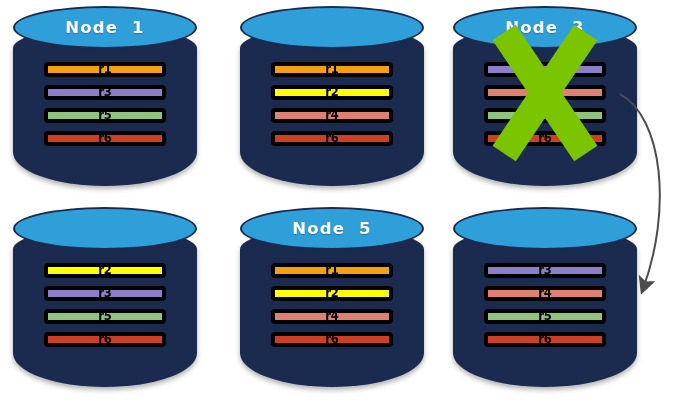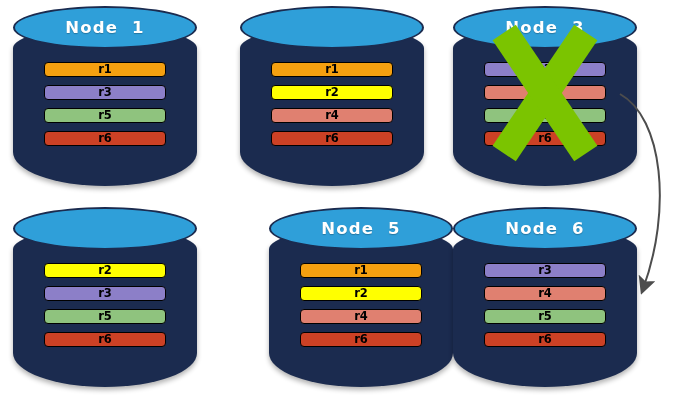--- a/index.html
+++ b/index.html
@@ -36,21 +36,21 @@
     white-space:pre;
   }
 
   
   .bars{position:absolute;left:31px;top:56px;width:122px;}
   .bar{
     position:relative;
     height:15px;width:122px;
     margin-bottom:8px;
     border-radius:4px;
-    border:1px solid #000000;
+    border:4px solid #000000;
     box-sizing:border-box;
     display:flex;align-items:center;justify-content:center;
     font-size:11.5px;font-weight:bold;color:#000000;
     line-height:1;
   }
   .bar:last-child{margin-bottom:0;}
 
   
   .cross{position:absolute;left:0;top:0;width:184px;height:180px;pointer-events:none;}
   .cross .stroke{
@@ -109,35 +109,34 @@
     <div class="node" style="left: 13px; top: 207px;">
       <div class="cyl-body"></div>
       <div class="cyl-top"></div>
       <div class="bars">
         <div class="bar" style="background: rgb(255, 255, 0);">r2</div>
         <div class="bar" style="background: rgb(140, 127, 200);">r3</div>
         <div class="bar" style="background: rgb(143, 195, 126);">r5</div>
         <div class="bar" style="background: rgb(204, 65, 37);">r6</div>
       </div>
     </div>
-    <div class="node" style="left: 240px; top: 207px; margin-left: 29px;">
+    <div class="node" style="left: 240px; top: 207px;">
       <div class="cyl-body"></div>
       <div class="cyl-top"></div>
       <div class="node-title">Node  5</div>
       <div class="bars">
         <div class="bar" style="background: rgb(245, 160, 16);">r1</div>
         <div class="bar" style="background: rgb(255, 255, 0);">r2</div>
         <div class="bar" style="background: rgb(224, 128, 112);">r4</div>
         <div class="bar" style="background: rgb(204, 65, 37);">r6</div>
       </div>
     </div>
     <div class="node" style="left: 453px; top: 207px;">
       <div class="cyl-body"></div>
       <div class="cyl-top"></div>
-      <div class="node-title">Node  6</div>
       <div class="bars">
         <div class="bar" style="background: rgb(140, 127, 200);">r3</div>
         <div class="bar" style="background: rgb(224, 128, 112);">r4</div>
         <div class="bar" style="background: rgb(143, 195, 126);">r5</div>
         <div class="bar" style="background: rgb(204, 65, 37);">r6</div>
       </div>
     </div>
     <svg id="arrow" viewBox="0 0 676 402" xmlns="http://www.w3.org/2000/svg">
     <defs>
       <marker id="ah" markerWidth="9" markerHeight="9" refX="6" refY="4.5" orient="auto" markerUnits="strokeWidth">

